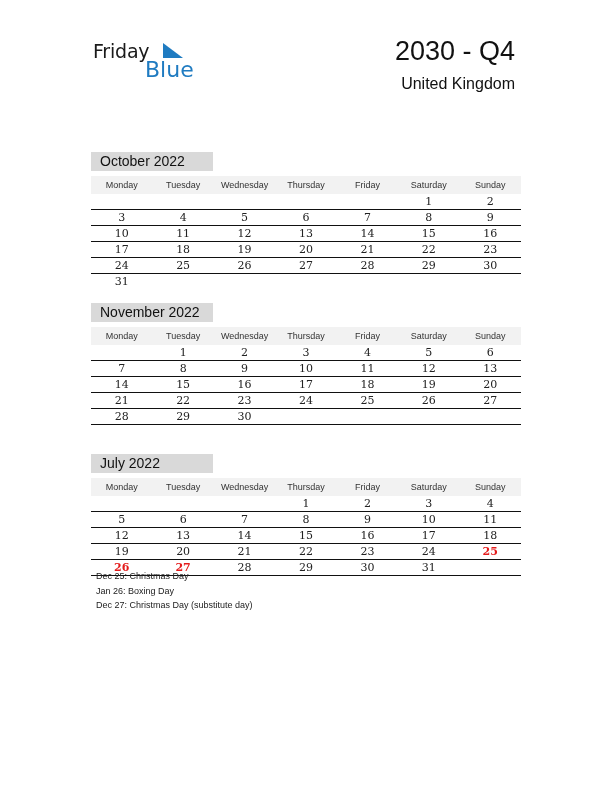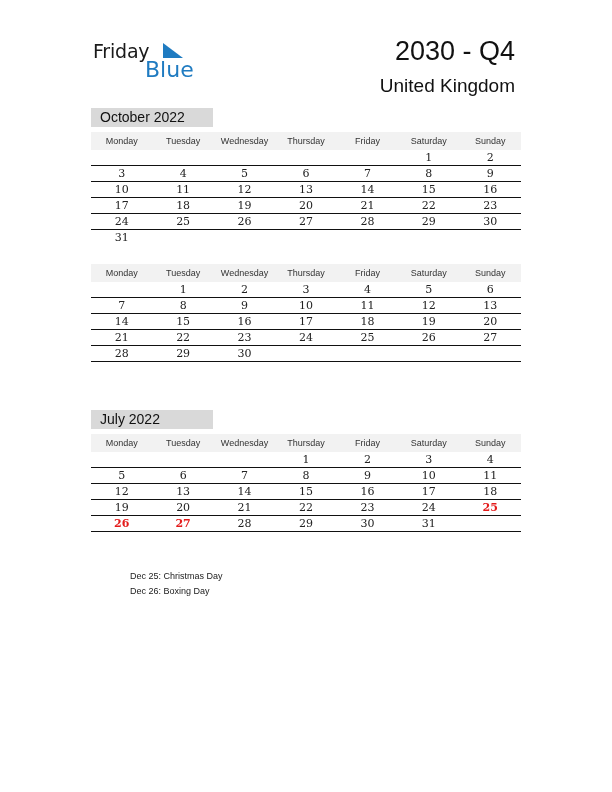--- a/index.html
+++ b/index.html
@@ -2,32 +2,32 @@
 <html><head>
 <meta charset="utf-8">
 <style>
   html, body { margin: 0; padding: 0; background: #ffffff; }
   body { width: 612px; height: 792px; position: relative; overflow: hidden; font-family: "Liberation Sans", sans-serif; color: #111; }
   .logo { position: absolute; left: 93px; top: 40px; width: 100px; height: 40px; }
   .logo .general { position: absolute; left: 0; top: 0; font-size: 19px; color: #1a1a1a; letter-spacing: -0.2px; font-family: "DejaVu Sans", sans-serif; }
   .logo .blue { position: absolute; left: 52px; top: 17px; font-size: 22px; color: #1f7bc1; font-family: "DejaVu Sans", sans-serif; }
   .logo .tri { position: absolute; left: 70px; top: 3px; width: 0; height: 0; border-left: 20px solid transparent; border-bottom: 15px solid #1f7bc1; transform: scaleX(-1); }
   .title { position: absolute; right: 97px; top: 36px; font-size: 27px; color: #111; text-align: right; }
-  .subtitle { position: absolute; right: 97px; top: 75px; font-size: 19px; color: #111; text-align: right; }
-
-  .month { position: absolute; left: 91px; width: 430px; }
+  .subtitle { position: absolute; right: 97px; top: 75px; font-size: 16px; color: #111; text-align: right; }
+
+  .month { position: absolute; left: 91px; width: 430px; margin-top: 44px; }
   .month-label { width: 122px; height: 19px; background: #d9d9d9; font-size: 14px; line-height: 19px; padding-left: 9px; box-sizing: border-box; color: #111; }
-  .header-row { display: flex; height: 18px; background: #f2f2f2; margin-top: 5px; }
+  .header-row { display: flex; height: 18px; background: #f2f2f2; margin-top: 5px; justify-content: center; }
   .header-row div { flex: 1; text-align: center; font-size: 9px; line-height: 18px; color: #333; }
   .week-row { display: flex; height: 16px; border-bottom: 1.3px solid #111; box-sizing: border-box; }
   .week-row.noline { border-bottom: none; }
   .week-row div { flex: 1; text-align: center; font-family: "DejaVu Serif", serif; font-size: 11px; line-height: 16px; color: #222; }
   .week-row div.holiday { color: #e41b1b; font-weight: bold; }
 
-  .notes { position: absolute; left: 96px; top: 569px; font-size: 9px; color: #222; line-height: 14.5px; margin-left: 34px; }
+  .notes { position: absolute; left: 96px; top: 569px; font-size: 9px; color: #222; line-height: 14.5px; }
 </style>
 </head>
 <body>
 
 <div class="logo">
   <span class="general">Friday</span>
   <span class="tri"></span>
   <span class="blue">Blue</span>
 </div>
 
@@ -97,20 +97,21 @@
         <div></div>
         <div></div>
         <div></div>
         <div></div>
         <div></div>
       </div>
     </div>
 </div>
 
 <div class="month" id="m1" style="top:259px;">
+  <div class="month-label">November 2022</div>
   <div class="header-row">
       <div>Monday</div>
       <div>Tuesday</div>
       <div>Wednesday</div>
       <div>Thursday</div>
       <div>Friday</div>
       <div>Saturday</div>
       <div>Sunday</div>
     </div>
   <div class="weeks">
@@ -217,14 +218,15 @@
         <div>29</div>
         <div>30</div>
         <div>31</div>
         <div></div>
       </div>
     </div>
 </div>
 
 <div class="notes">
   <div>Dec 25: Christmas Day</div>
-  <div>Dec 26: Boxing Day</div>
+  <div>Jan 26: Boxing Day</div>
+  <div>Dec 27: Christmas Day (substitute day)</div>
 </div>
 
 </body></html>

